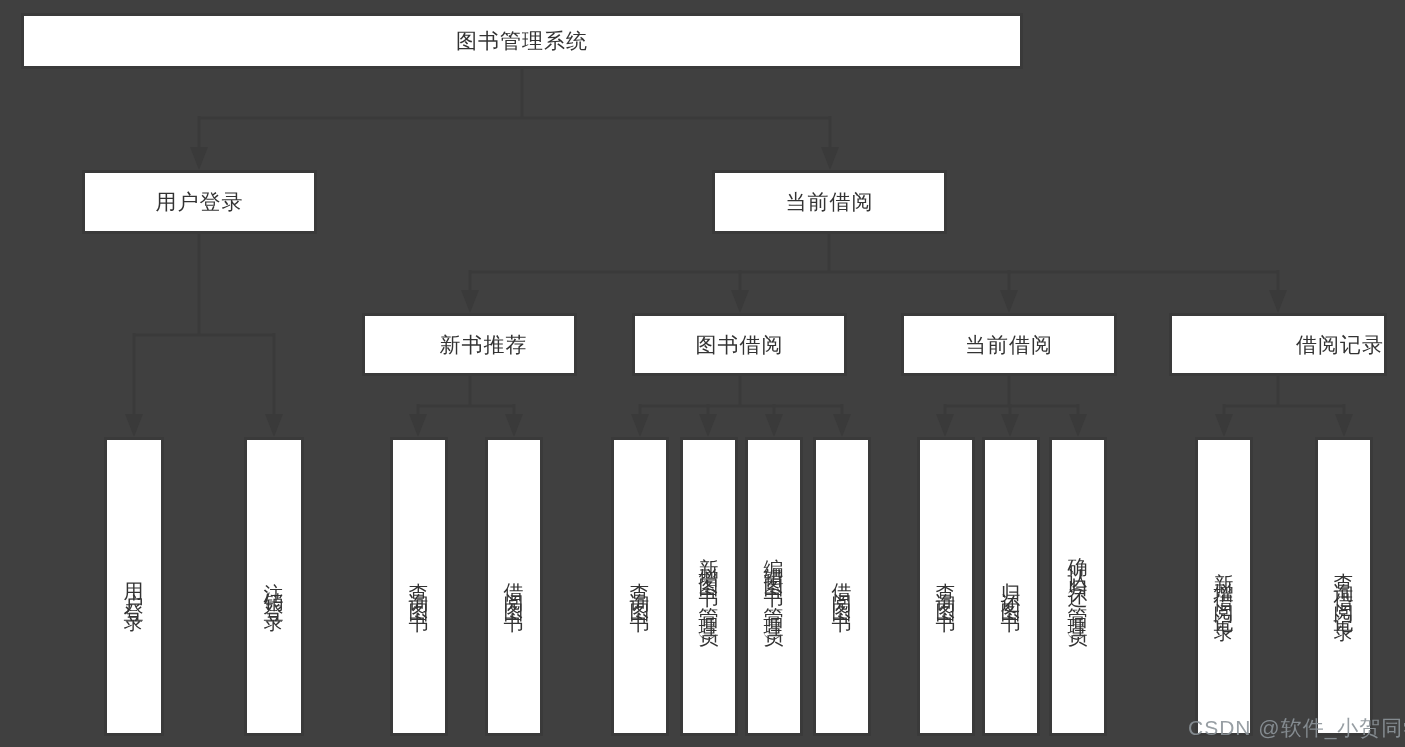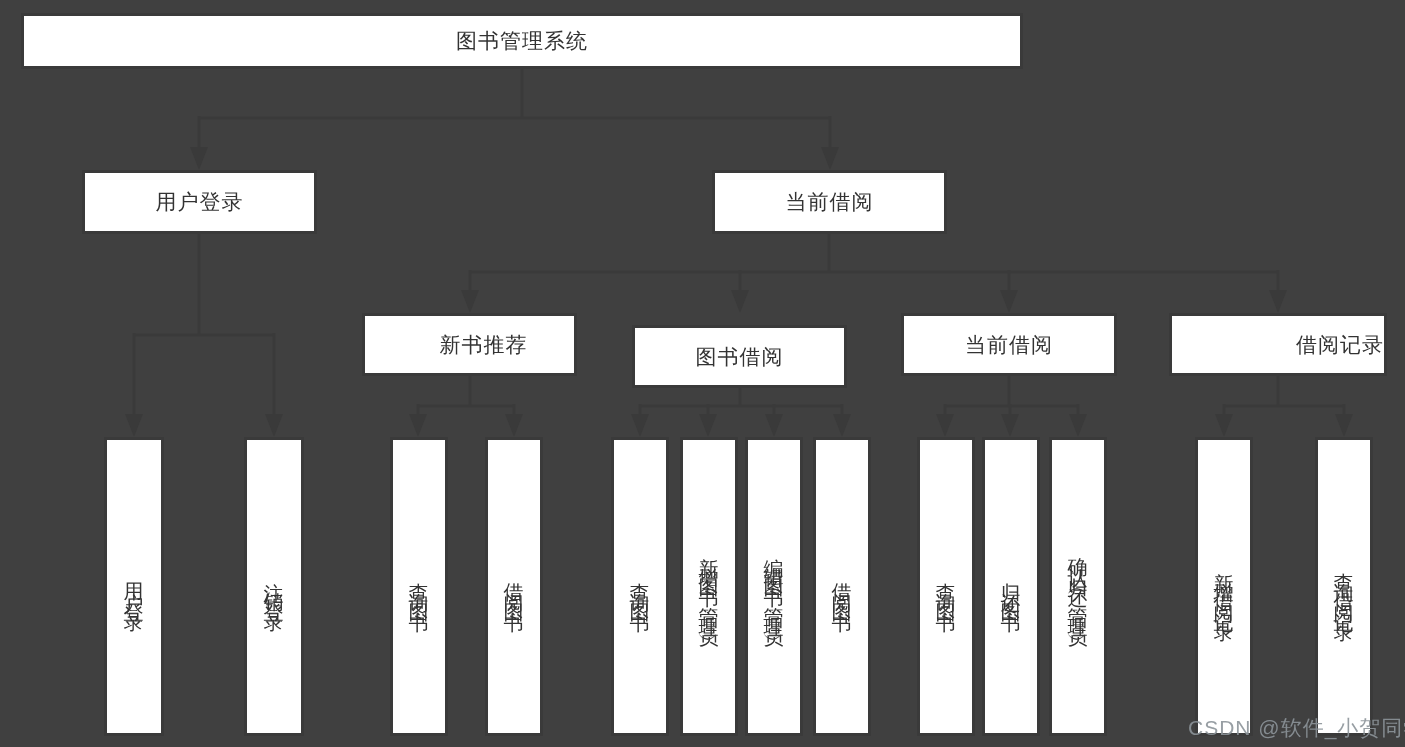--- a/index.html
+++ b/index.html
@@ -57,21 +57,21 @@
     line-height: 1;
     color: #333333;
   }
   
   .n-root  { left: 21px;  top: 13px;  width: 1002px; height: 56px; }
   
   .n-login  { left: 82px;  top: 170px; width: 235px; height: 64px; }
   .n-manage { left: 712px; top: 170px; width: 235px; height: 64px; }
   
   .n-l3-0 { left: 362px;  top: 313px; width: 215px; height: 63px; padding-left: 28px; }
-  .n-l3-1 { left: 632px;  top: 313px; width: 215px; height: 63px; margin-top: 12px; }
+  .n-l3-1 { left: 632px;  top: 313px; width: 215px; height: 63px; }
   .n-l3-2 { left: 901px;  top: 313px; width: 216px; height: 63px; }
   .n-l3-3 { left: 1169px; top: 313px; width: 218px; height: 63px; justify-content: flex-end; }
   
   .a1 { left: 104px;  width: 60px; }
   .a2 { left: 244px;  width: 60px; }
   .b1 { left: 390px; }
   .b2 { left: 485px; }
   .c1 { left: 611px; }
   .c2 { left: 680px; }
   .c3 { left: 745px; }

